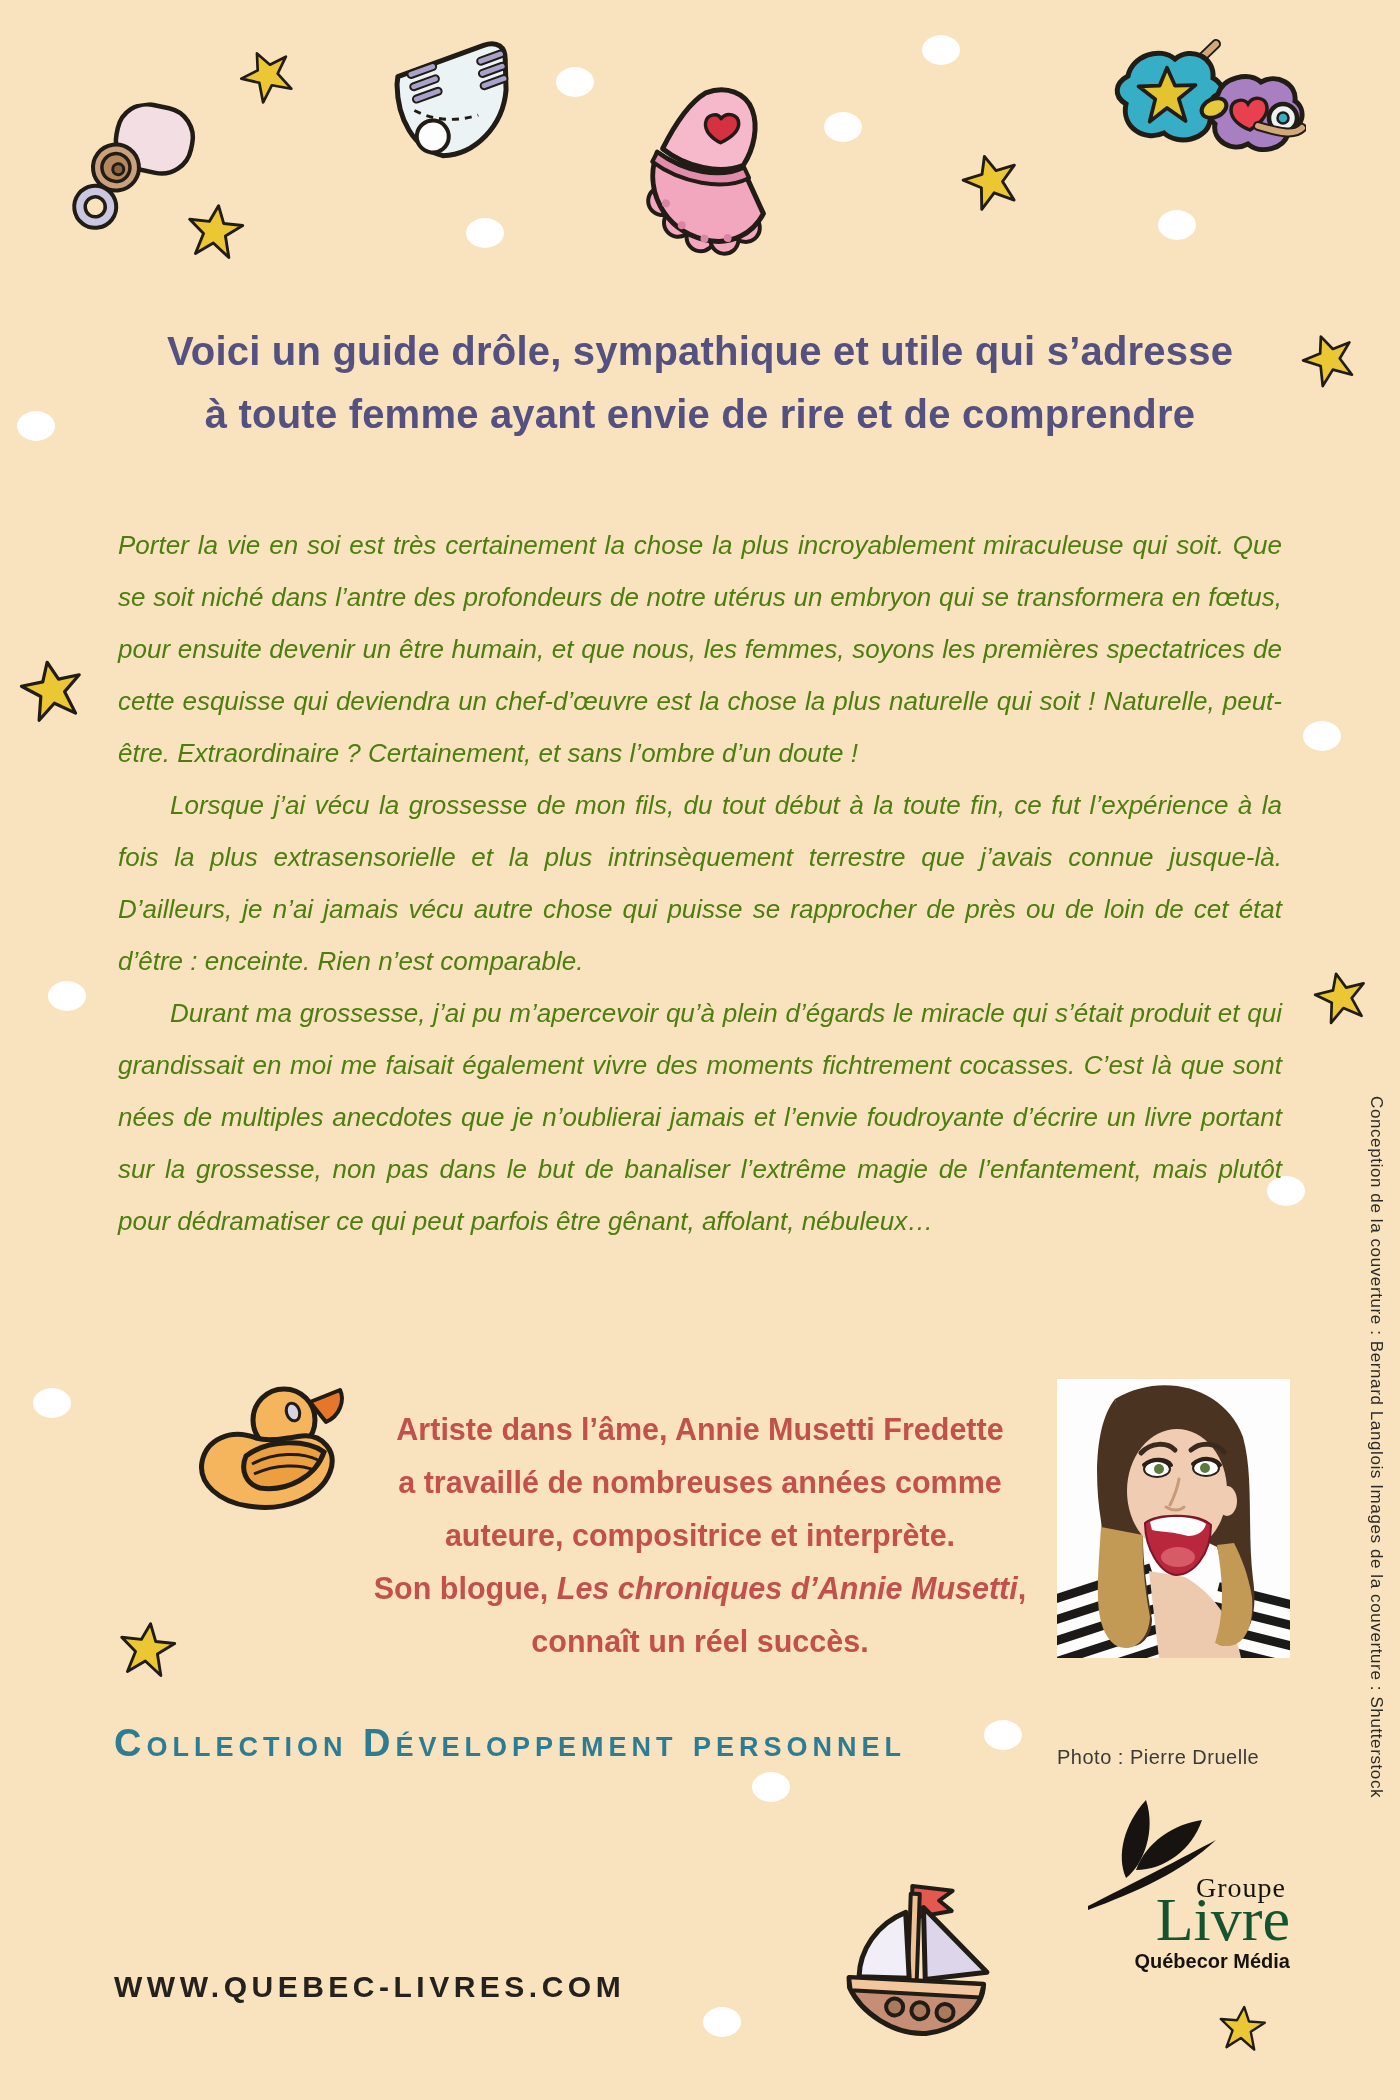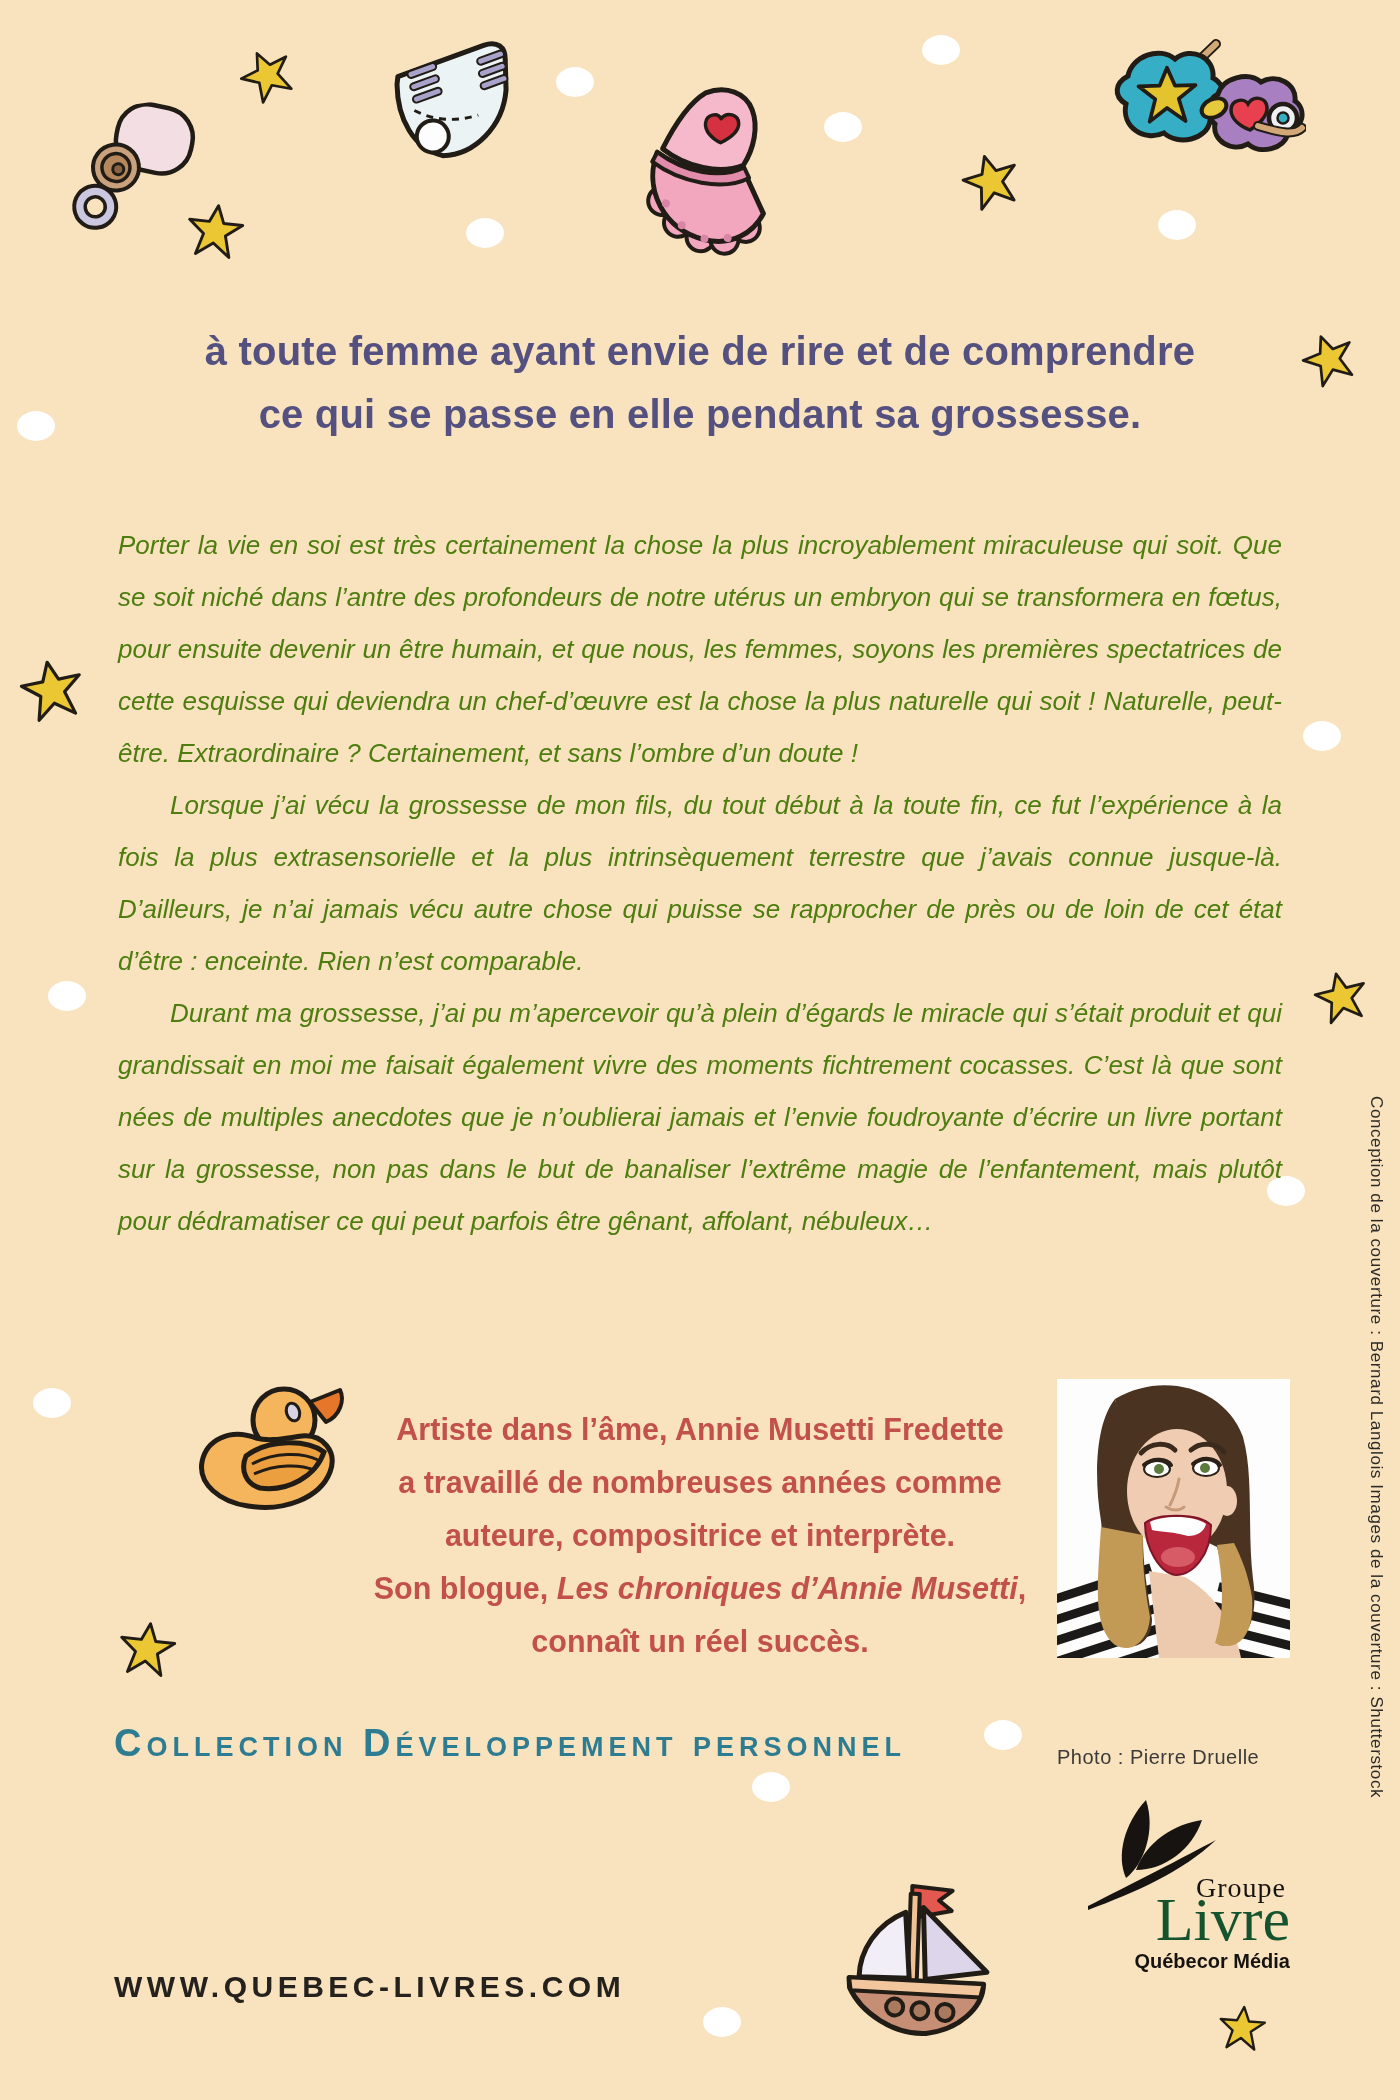--- a/index.html
+++ b/index.html
@@ -167,22 +167,22 @@
     <path d="M120,58 C125,42 150,35 163,46 C179,37 199,48 197,65 C209,73 205,93 190,97 C187,113 162,119 150,108 C133,117 114,104 117,88 C107,80 109,64 120,58 Z" fill="#a87fc1" stroke="#211c15" stroke-width="5"></path>
     <ellipse cx="116" cy="72" rx="13" ry="9" transform="rotate(-25 116 72)" fill="#e7ca3c" stroke="#211c15" stroke-width="4"></ellipse>
     <path d="M150,68 c5,-9 18,-7 19,3 c1,9 -9,18 -17,23 c-10,-4 -19,-11 -19,-20 C133,64 146,61 150,68 Z" fill="#e8404e" stroke="#211c15" stroke-width="3.5"></path>
     <circle cx="185" cy="82" r="14" fill="#eef0f2" stroke="#211c15" stroke-width="4.5"></circle>
     <circle cx="185" cy="82" r="5.5" fill="#35aec6" stroke="#211c15" stroke-width="2.5"></circle>
     <path d="M160,90 C180,96 196,100 204,92" stroke="#211c15" stroke-width="10" stroke-linecap="round" fill="none"></path>
     <path d="M160,90 C180,96 196,100 204,92" stroke="#d2a878" stroke-width="6" stroke-linecap="round" fill="none"></path>
   </svg>
 
   <div class="abs headline">
+    <div>Voici un guide drôle, sympathique et utile qui s’adresse</div>
     <div>à toute femme ayant envie de rire et de comprendre</div>
-    <div>ce qui se passe en elle pendant sa grossesse.</div>
   </div>
 
   <div class="abs synopsis">
     <p>Porter la vie en soi est très certainement la chose la plus incroyablement miraculeuse qui soit. Que se soit niché dans l’antre des profondeurs de notre utérus un embryon qui se transformera en fœtus, pour ensuite devenir un être humain, et que nous, les femmes, soyons les premières spectatrices de cette esquisse qui deviendra un chef-d’œuvre est la chose la plus naturelle qui soit&nbsp;! Naturelle, peut-être. Extraordinaire&nbsp;? Certainement, et sans l’ombre d’un doute&nbsp;!</p>
     <p>Lorsque j’ai vécu la grossesse de mon fils, du tout début à la toute fin, ce fut l’expérience à la fois la plus extrasensorielle et la plus intrinsèquement terrestre que j’avais connue jusque-là. D’ailleurs, je n’ai jamais vécu autre chose qui puisse se rapprocher de près ou de loin de cet état d’être&nbsp;: enceinte. Rien n’est comparable.</p>
     <p>Durant ma grossesse, j’ai pu m’apercevoir qu’à plein d’égards le miracle qui s’était produit et qui grandissait en moi me faisait également vivre des moments fichtrement cocasses. C’est là que sont nées de multiples anecdotes que je n’oublierai jamais et l’envie foudroyante d’écrire un livre portant sur la grossesse, non pas dans le but de banaliser l’extrême magie de l’enfantement, mais plutôt pour dédramatiser ce qui peut parfois être gênant, affolant, nébuleux…</p>
   </div>
 
   <svg class="deco" style="left:190px;top:1378px" width="172" height="162" viewBox="0 0 172 162">
     <path d="M120,24 L150,12 C155,22 150,38 136,44 Z" fill="#e6762a" stroke="#211c15" stroke-width="4" stroke-linejoin="round"></path>

